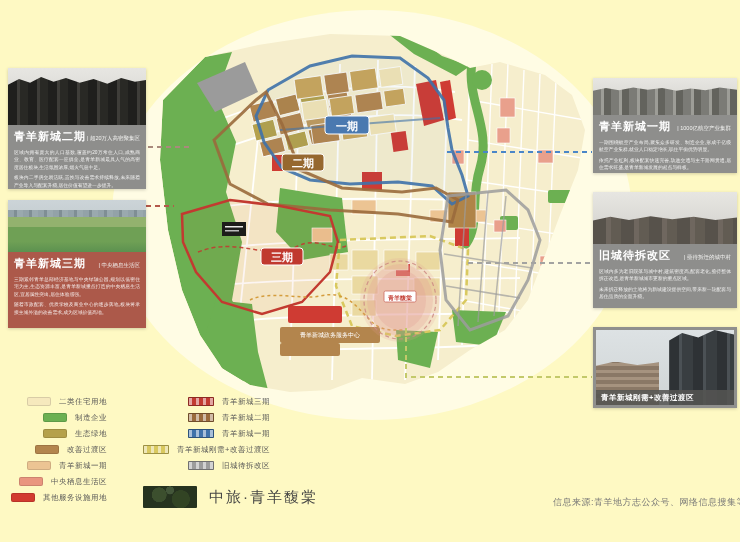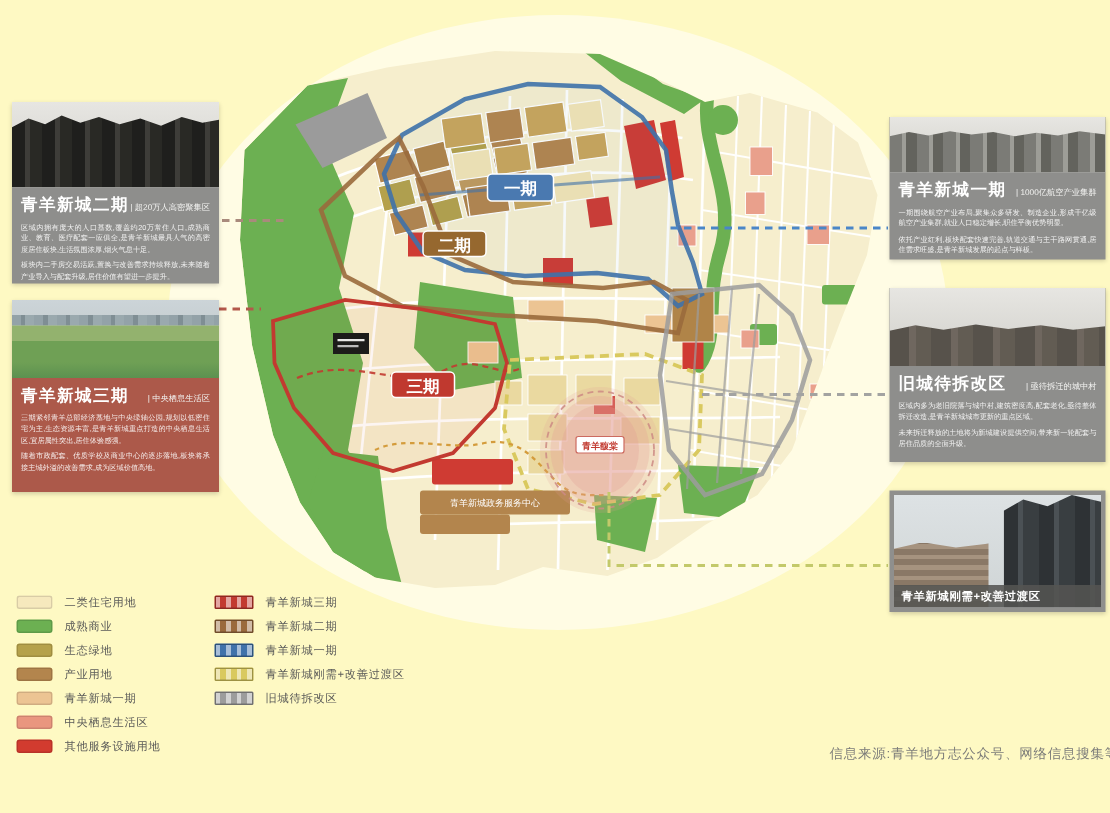--- a/index.html
+++ b/index.html
@@ -40,21 +40,21 @@
   .card-title{color:#fff;font-weight:bold;font-size:11px;letter-spacing:1px;white-space:nowrap;}
   .card-badge{color:#f3f3f1;font-size:5.5px;white-space:nowrap;}
   .card-p{margin:3px 6px 0 6px;color:rgba(255,255,255,.88);font-size:4.8px;line-height:1.55;text-align:justify;}
   .card-frame{background:#8f8f8d;padding:3px;}
   .caption{left:0;right:0;bottom:0;height:15px;background:rgba(84,84,82,.88);
     color:#fff;font-size:7.5px;font-weight:bold;letter-spacing:.5px;
     display:flex;align-items:center;padding-left:5px;}
 
   
   .legend{position:absolute;display:flex;flex-direction:column;gap:7px;}
-  .lg-row{display:flex;align-items:center;gap:8px;height:9px;}
+  .lg-row{display:flex;align-items:center;gap:8px;height:9px;justify-content:flex-end;}
   .sw{width:24px;height:9px;border-radius:2px;flex:0 0 auto;box-shadow:inset 0 0 0 1px rgba(0,0,0,.12);}
   .sw-striped{position:relative;width:26px;border-radius:1px;box-shadow:inset 0 0 0 1px rgba(0,0,0,.28);}
   .sw-striped::after{content:"";position:absolute;inset:1px;
     background:repeating-linear-gradient(90deg,rgba(255,255,255,.55) 0 3px,rgba(0,0,0,0) 3px 7px);}
   .lg-label{font-size:7.5px;color:#5a5a58;letter-spacing:.5px;white-space:nowrap;}
 
   
   .logo-row{position:absolute;display:flex;align-items:center;gap:12px;}
   .logo-thumb{width:54px;height:22px;background:#26331f;border-radius:1px;
     background-image:radial-gradient(circle at 30% 40%,#3c4f2e 0 18%,rgba(0,0,0,0) 19%),
@@ -311,29 +311,29 @@
     </div>
   </div>
 
   <div class="legend" style="left:11px;top:397px">
     <div class="lg-row">
         <span class="sw" style="background-color: rgb(246, 233, 189);"></span>
         <span class="lg-label">二类住宅用地</span>
       </div>
     <div class="lg-row">
         <span class="sw" style="background-color: rgb(108, 176, 82);"></span>
-        <span class="lg-label">成熟商业</span>
+        <span class="lg-label">制造企业</span>
       </div>
     <div class="lg-row">
         <span class="sw" style="background-color: rgb(181, 161, 75);"></span>
         <span class="lg-label">生态绿地</span>
       </div>
     <div class="lg-row">
         <span class="sw" style="background-color: rgb(179, 133, 77);"></span>
-        <span class="lg-label">产业用地</span>
+        <span class="lg-label">改善过渡区</span>
       </div>
     <div class="lg-row">
         <span class="sw" style="background-color: rgb(236, 196, 147);"></span>
         <span class="lg-label">青羊新城一期</span>
       </div>
     <div class="lg-row">
         <span class="sw" style="background-color: rgb(233, 150, 127);"></span>
         <span class="lg-label">中央栖息生活区</span>
       </div>
     <div class="lg-row">
@@ -358,16 +358,20 @@
     <div class="lg-row">
         <span class="sw sw-striped" style="background-color: rgb(217, 201, 95);"></span>
         <span class="lg-label">青羊新城刚需+改善过渡区</span>
       </div>
     <div class="lg-row">
         <span class="sw sw-striped" style="background-color: rgb(156, 156, 156);"></span>
         <span class="lg-label">旧城待拆改区</span>
       </div>
   </div>
 
+  <div class="logo-row" style="left:143px;top:486px">
+    <div class="logo-thumb"></div>
+    <div class="logo-text">中旅·青羊馥棠</div>
+  </div>
 
   <div class="source" style="left:553px;top:496px">信息来源:青羊地方志公众号、网络信息搜集等</div>
 
 </div>
 
 </body></html>

